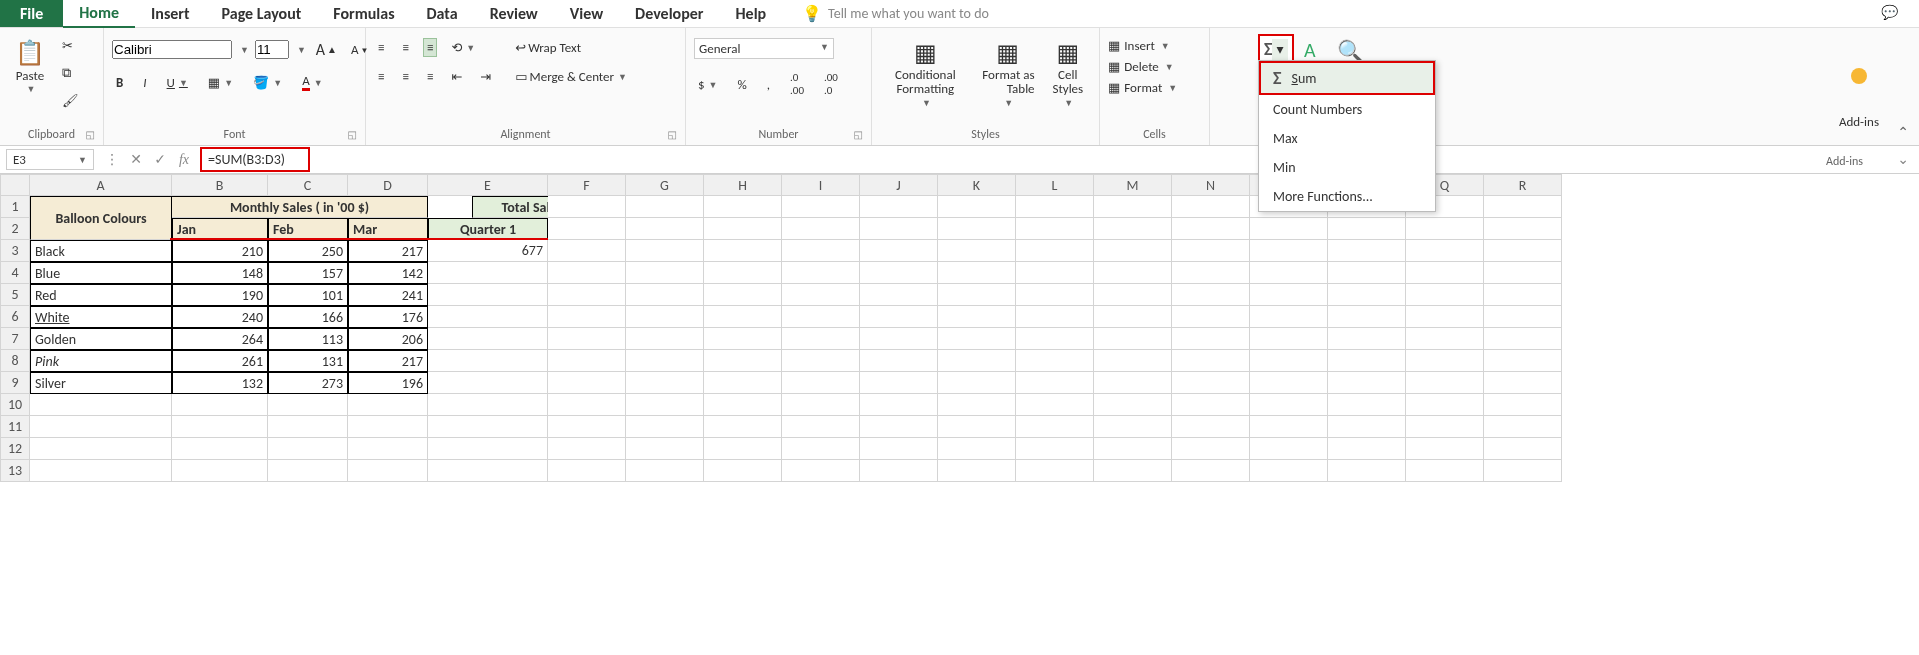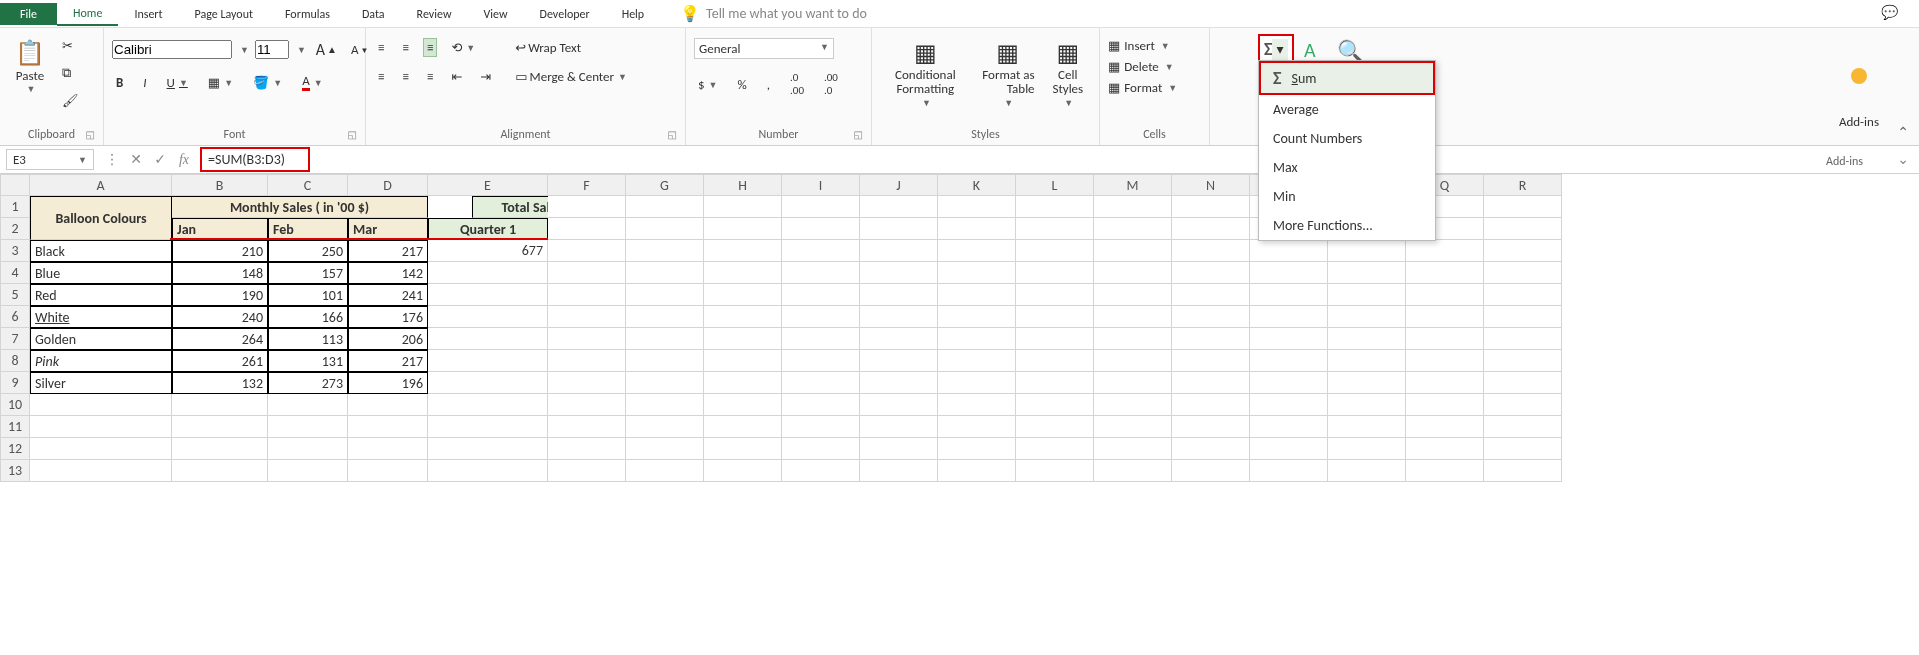--- a/index.html
+++ b/index.html
@@ -1,20 +1,20 @@
 <!DOCTYPE html>
 <html><head>
 <meta charset="utf-8">
 <style>
   * { box-sizing: border-box; margin: 0; padding: 0; }
   body { font-family: "Segoe UI", Calibri, sans-serif; font-size: 14px; color: #333; background: #fff; overflow: hidden; width: 1919px; }
 
   
   .tabs { display: flex; align-items: center; height: 28px; background: #fff; border-bottom: 1px solid #e0e0e0; position: relative; }
-  .tab { padding: 4px 16px; font-size: 12px; cursor: pointer; }
+  .tab { padding: 4px 16px; font-size: 16px; cursor: pointer; font-weight: bold; }
   .tab.file { background: #217346; color: #fff; padding: 4px 20px; }
   .tab.active { color: #217346; border-bottom: 2px solid #217346; }
   .tell-me { display: flex; align-items: center; gap: 6px; margin-left: 20px; color: #888; }
   .bulb { font-size: 16px; color: #888; }
   .share-icon { position: absolute; right: 20px; top: 4px; color: #888; }
 
   
   .ribbon { display: flex; height: 118px; border-bottom: 1px solid #d0d0d0; position: relative; background: #fafafa; }
   .group { display: flex; flex-direction: column; border-right: 1px solid #e0e0e0; padding: 4px 8px 2px 8px; }
   .group-body { flex: 1; display: flex; align-items: flex-start; gap: 6px; }
@@ -272,21 +272,20 @@
     <span class="small-btn">
         <span style="font-size:22px;color:#3a6">🔍</span>
       </span>
   </div>
 
   <div class="dropdown">
     <div class="dropdown-item active">
       <span class="sigma">Σ</span>
       <span><span class="u">S</span><span>um</span></span>
     </div>
-    <div class="dropdown-item">Average</div>
     <div class="dropdown-item">Count Numbers</div>
     <div class="dropdown-item">Max</div>
     <div class="dropdown-item">Min</div>
     <div class="dropdown-item">More Functions...</div>
   </div>
 
   <div class="addins-box">
     <div style="width:16px;height:16px;border-radius:50%;background:#f7b733;margin:0 auto"></div>
     <div style="margin-top:30px">Add-ins</div>
   </div>

